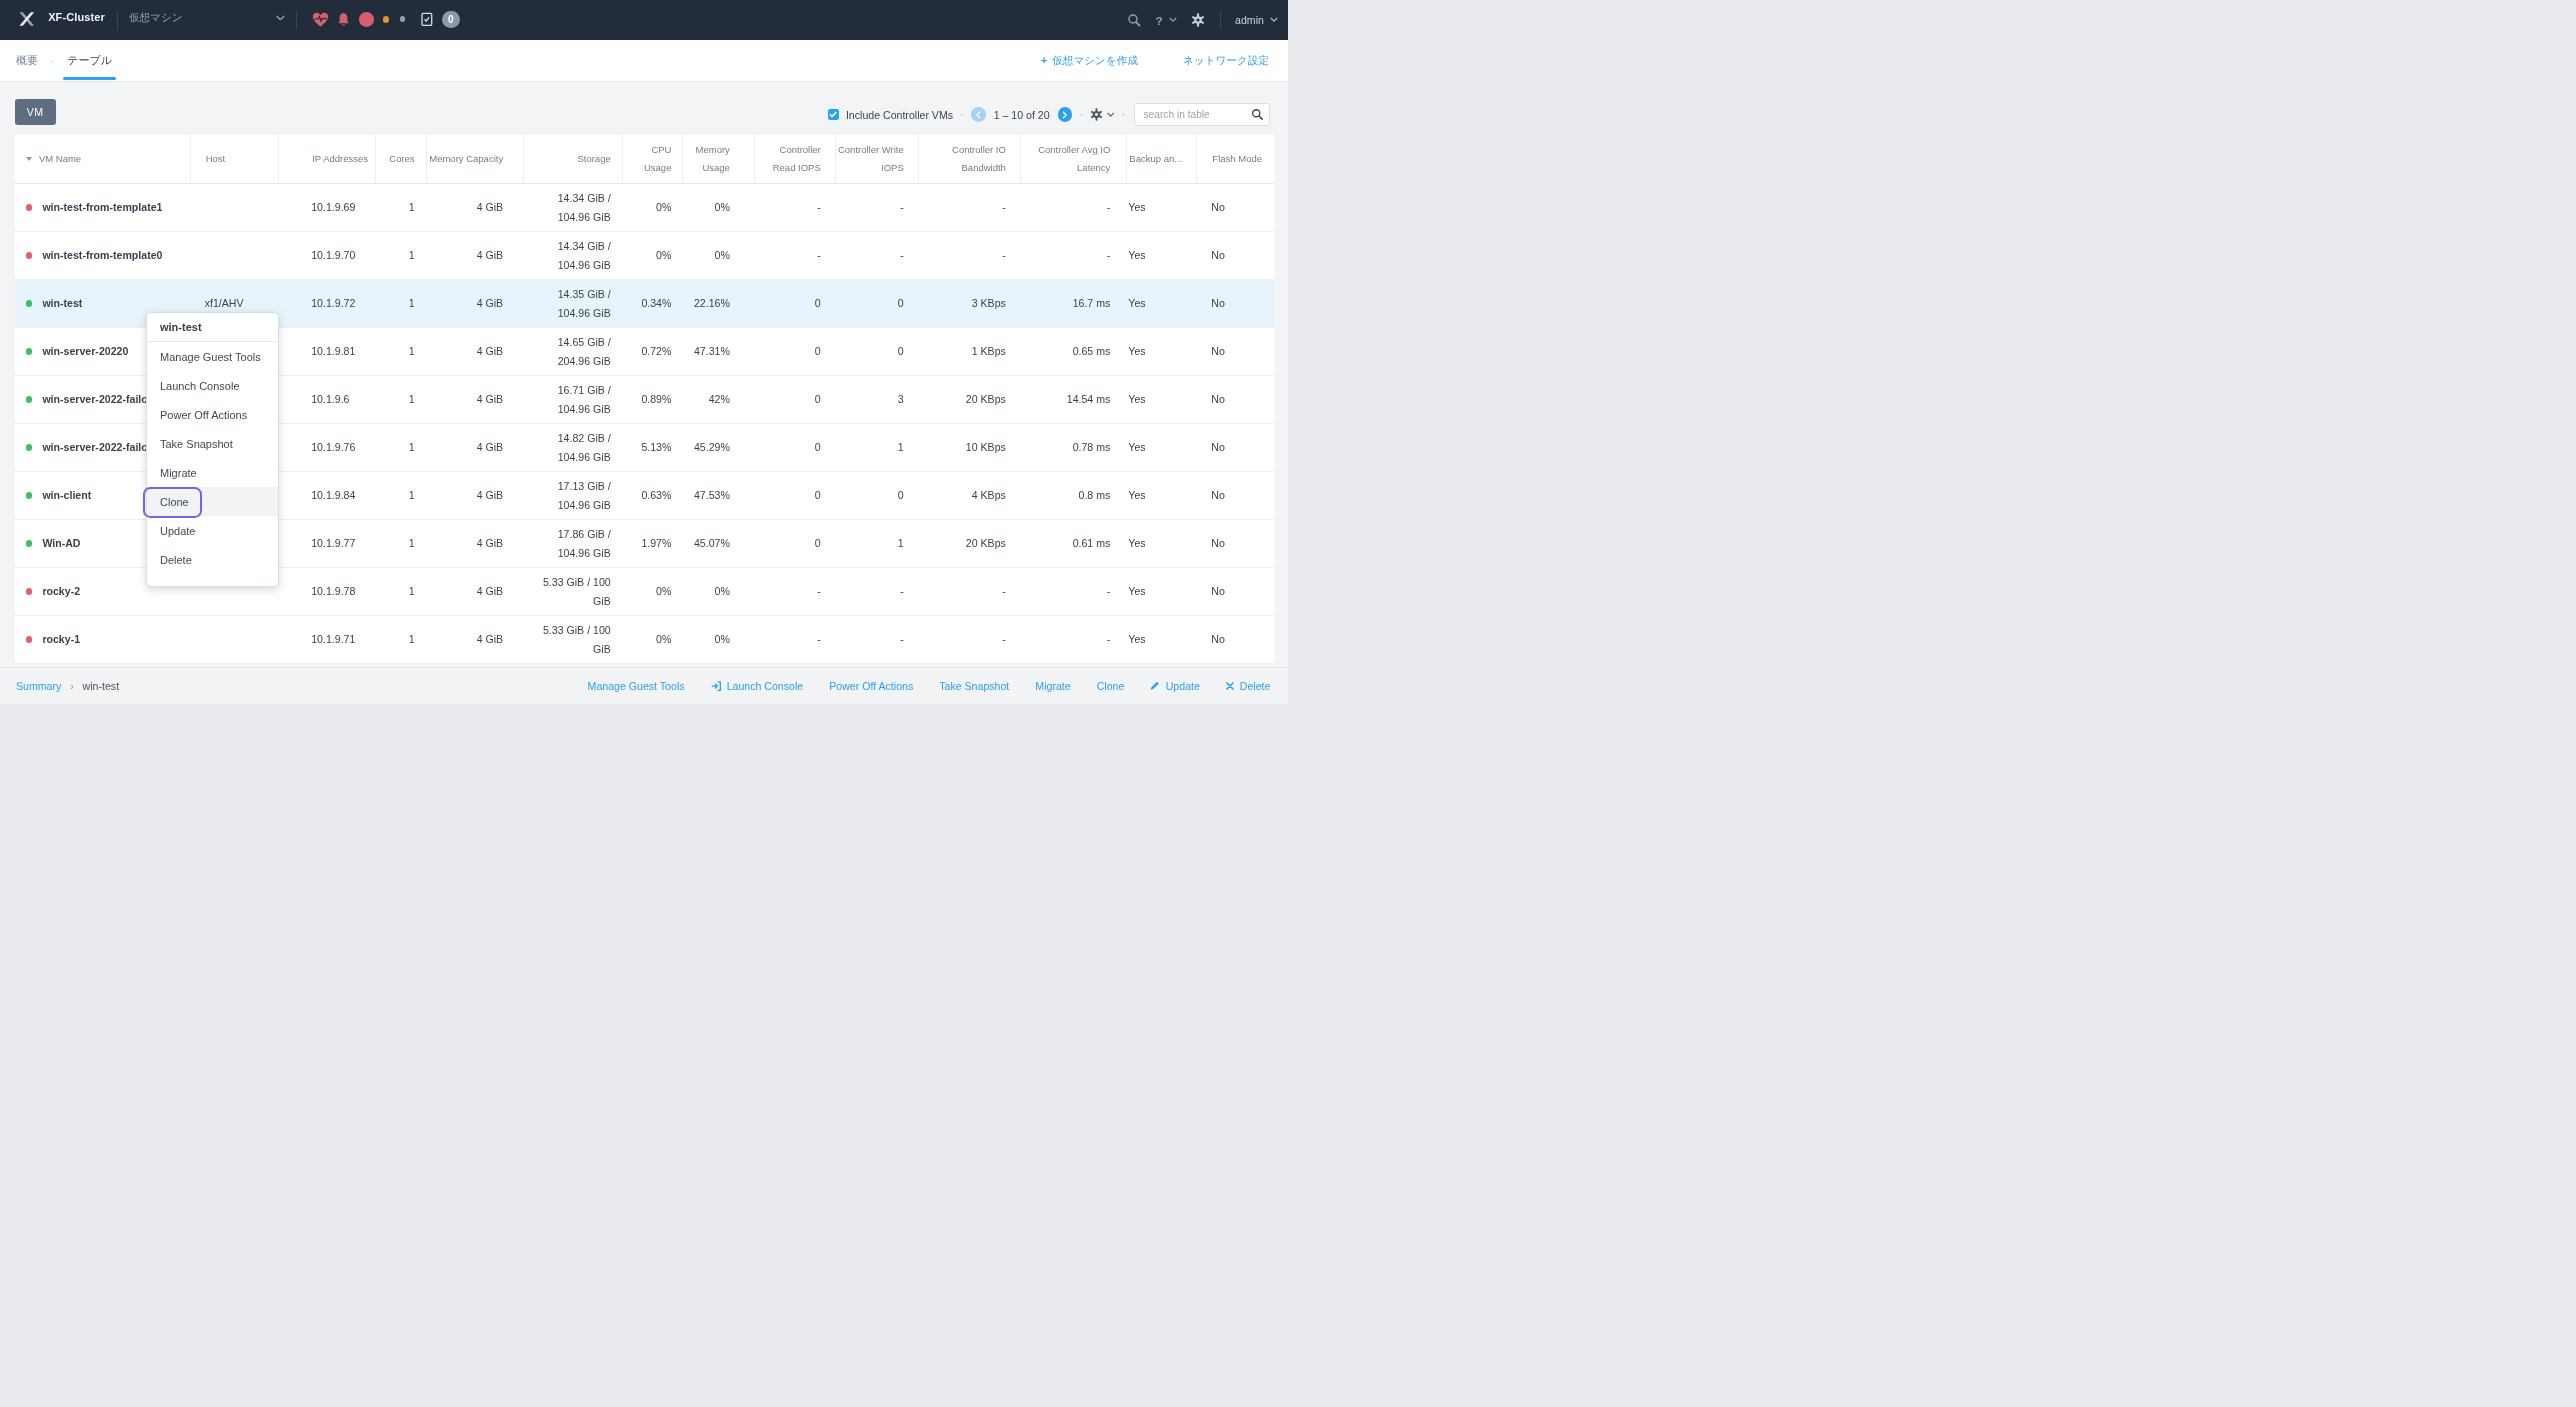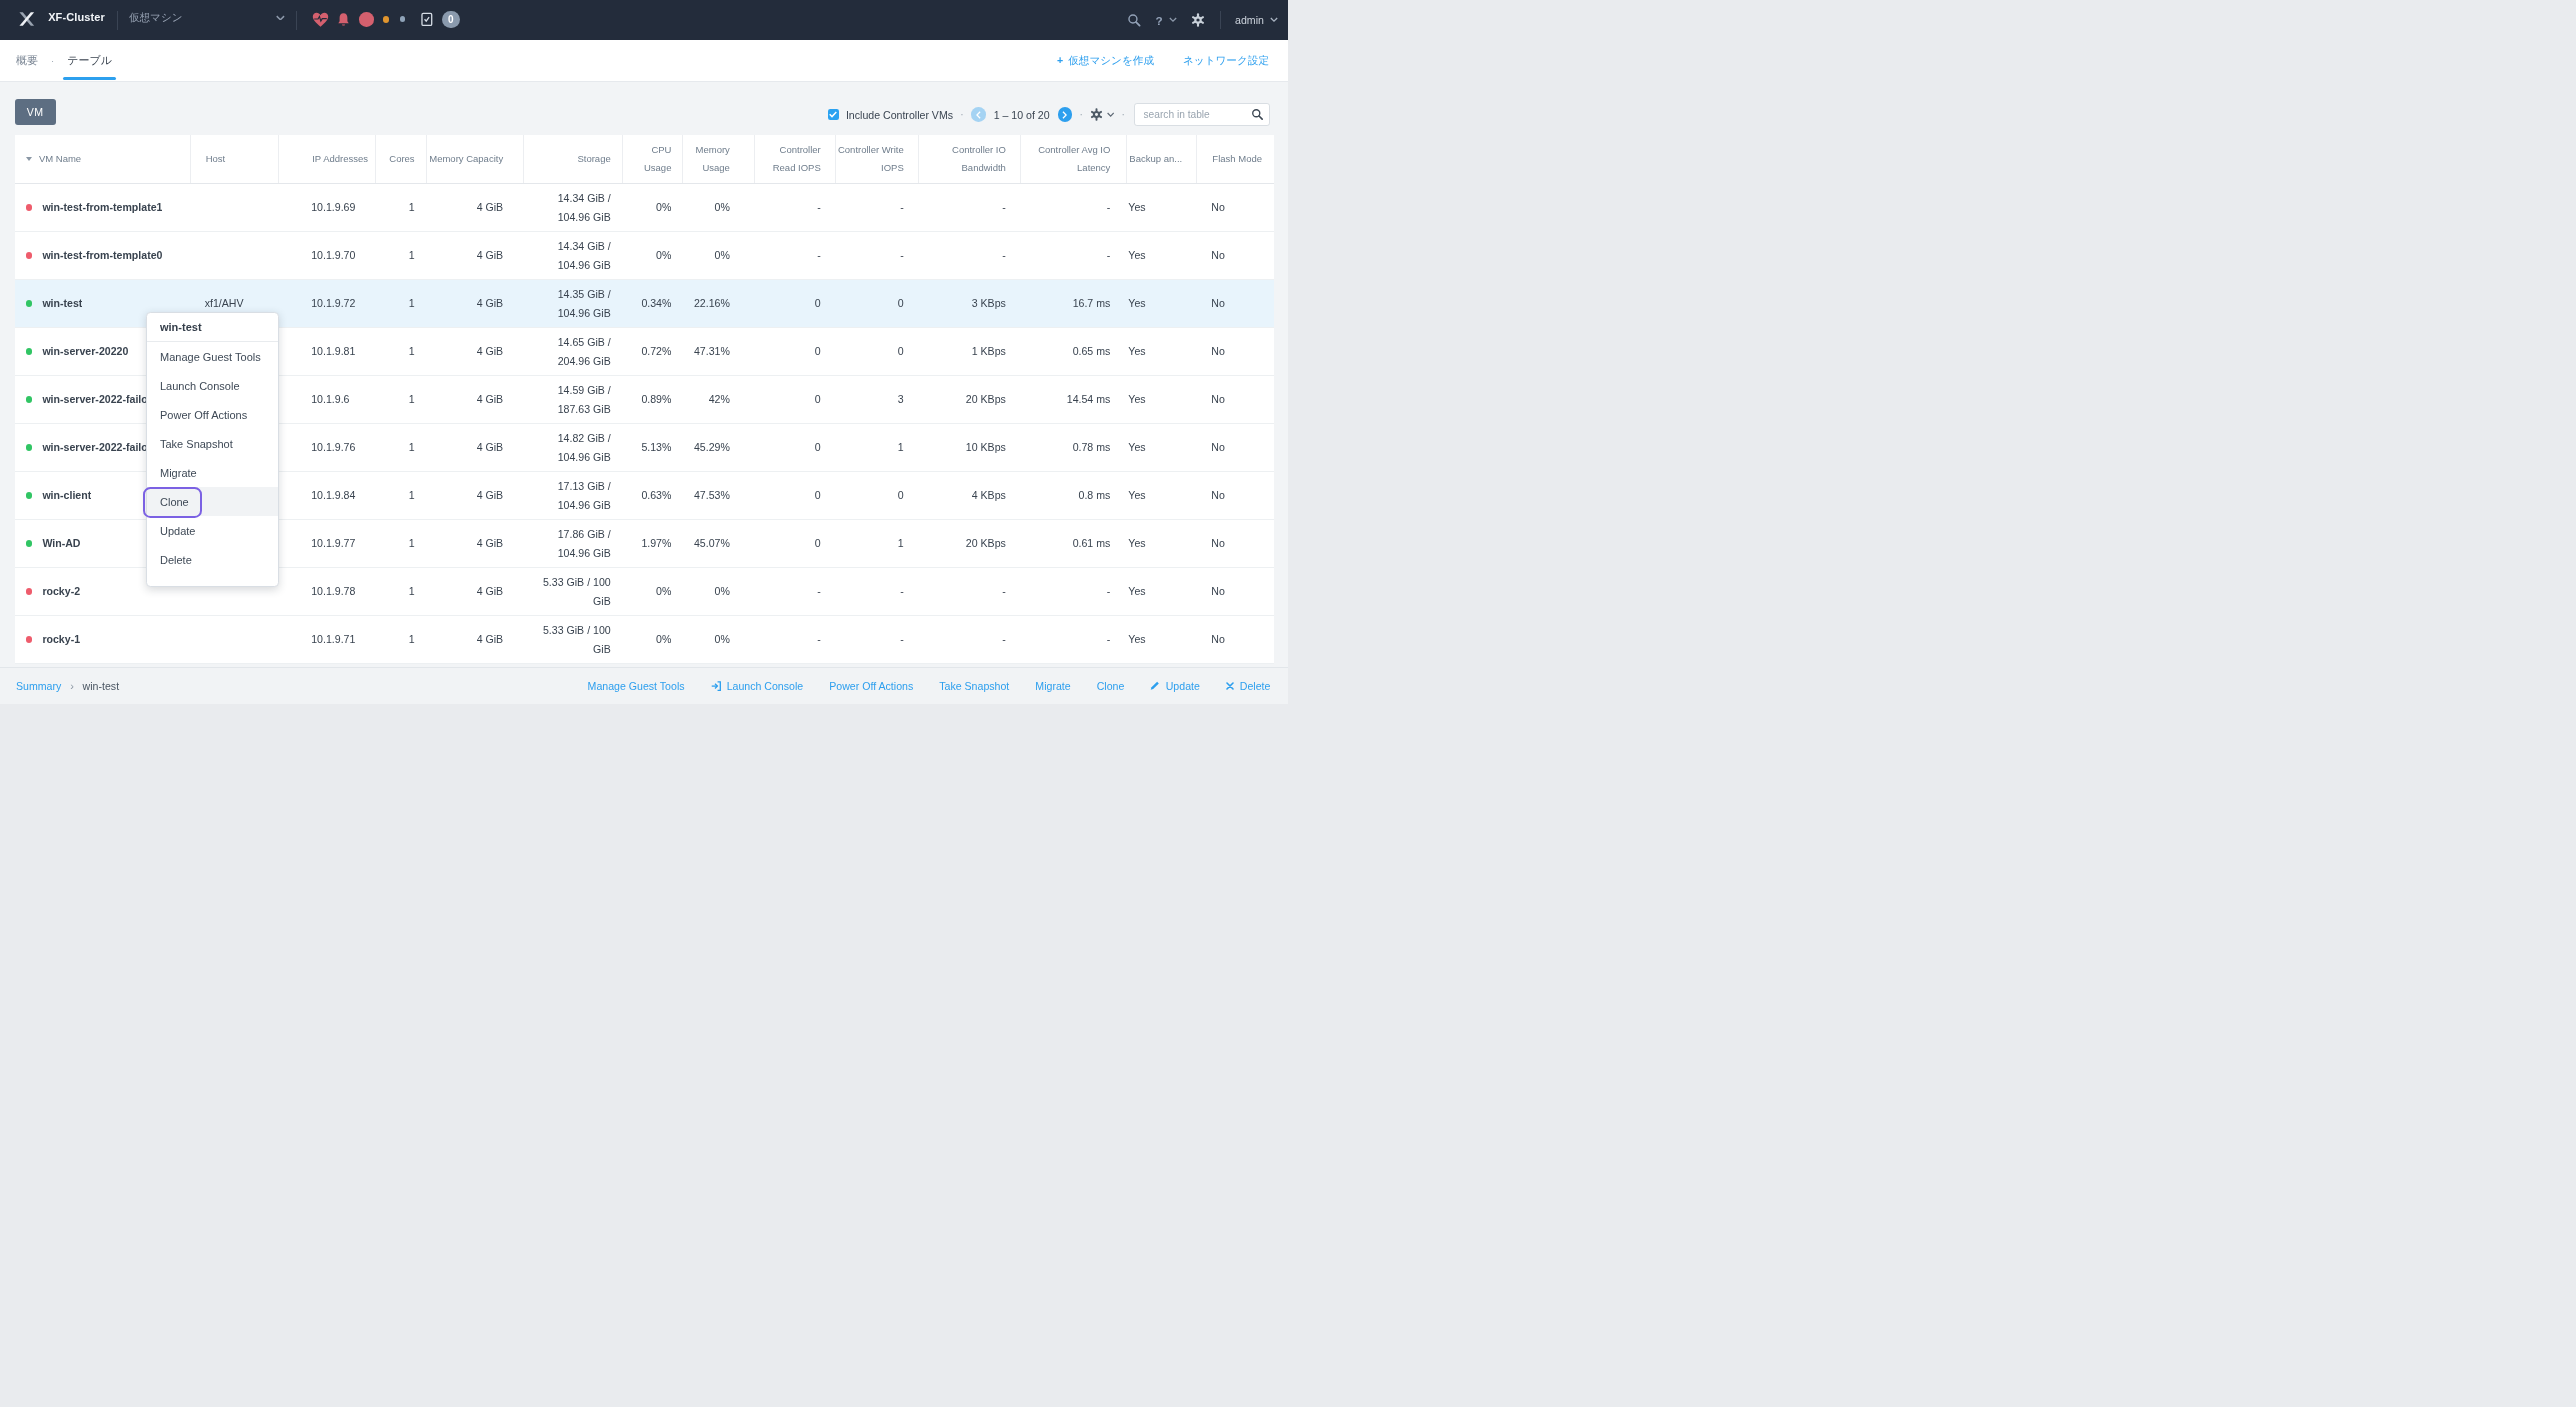--- a/index.html
+++ b/index.html
@@ -33,21 +33,21 @@
 
   
   .tabbar { position:absolute; top:40px; left:0; width:100%; height:42px; background:#fff;
             border-bottom:0.7px solid #e6e9ed; display:flex; align-items:center; }
   .tab { height:100%; display:flex; align-items:center; position:relative; font-size:11px; cursor:pointer; }
   .tab-overview { margin-left:16px; color:#7c8795; }
   .tab-sep { color:#9aa5b0; margin:0 13px; font-size:9.5px; }
   .tab-table { color:#39434f; font-weight:500; }
   .tab-table::after { content:""; position:absolute; left:-4.4px; right:-4.4px; bottom:1.5px; height:2.2px;
                       background:#2da0ee; border-radius:1.5px; }
-  .tab-actions { margin-left:auto; display:flex; align-items:center; padding-right:19px; }
+  .tab-actions { margin-left:auto; display:flex; align-items:center; padding-right:19px;gap:16px; }
   .tab-link { color:#2d9fee; font-size:10.6px; cursor:pointer; text-decoration:none; }
   .tab-link .plus { font-weight:bold; margin-right:5.1px; }
   .tab-link + .tab-link { margin-left:29px; }
 
   
   .vm-btn { position:absolute; left:14.6px; top:99px; width:41px; height:26px; background:#5d6e82;
             border:none; border-radius:2.9px; color:#fff; font-size:10.6px; letter-spacing:0.4px;
             font-family:inherit; cursor:pointer; }
   .tools { position:absolute; right:18.3px; top:102px; height:25px; display:flex; align-items:center; }
   .cb { width:11.7px; height:11.7px; border-radius:2.2px; background:#2aa2f1; display:flex;
@@ -370,21 +370,21 @@
         </div>
         <div class="row">
           <div class="cell c-name al">
             <span class="dot is-on"></span>
             <span class="vm-name">win-server-2022-failo</span>
           </div>
           <div class="cell c-host al"></div>
           <div class="cell c-ip al">10.1.9.6</div>
           <div class="cell c-cores ar">1</div>
           <div class="cell c-memcap ar">4 GiB</div>
-          <div class="cell c-storage ar">14.59 GiB / 187.63 GiB</div>
+          <div class="cell c-storage ar">16.71 GiB / 104.96 GiB</div>
           <div class="cell c-cpu ar">0.89%</div>
           <div class="cell c-mem ar">42%</div>
           <div class="cell c-riops ar">0</div>
           <div class="cell c-wiops ar">3</div>
           <div class="cell c-bw ar">20 KBps</div>
           <div class="cell c-lat ar">14.54 ms</div>
           <div class="cell c-backup al">Yes</div>
           <div class="cell c-flash al">No</div>
         </div>
         <div class="row">

